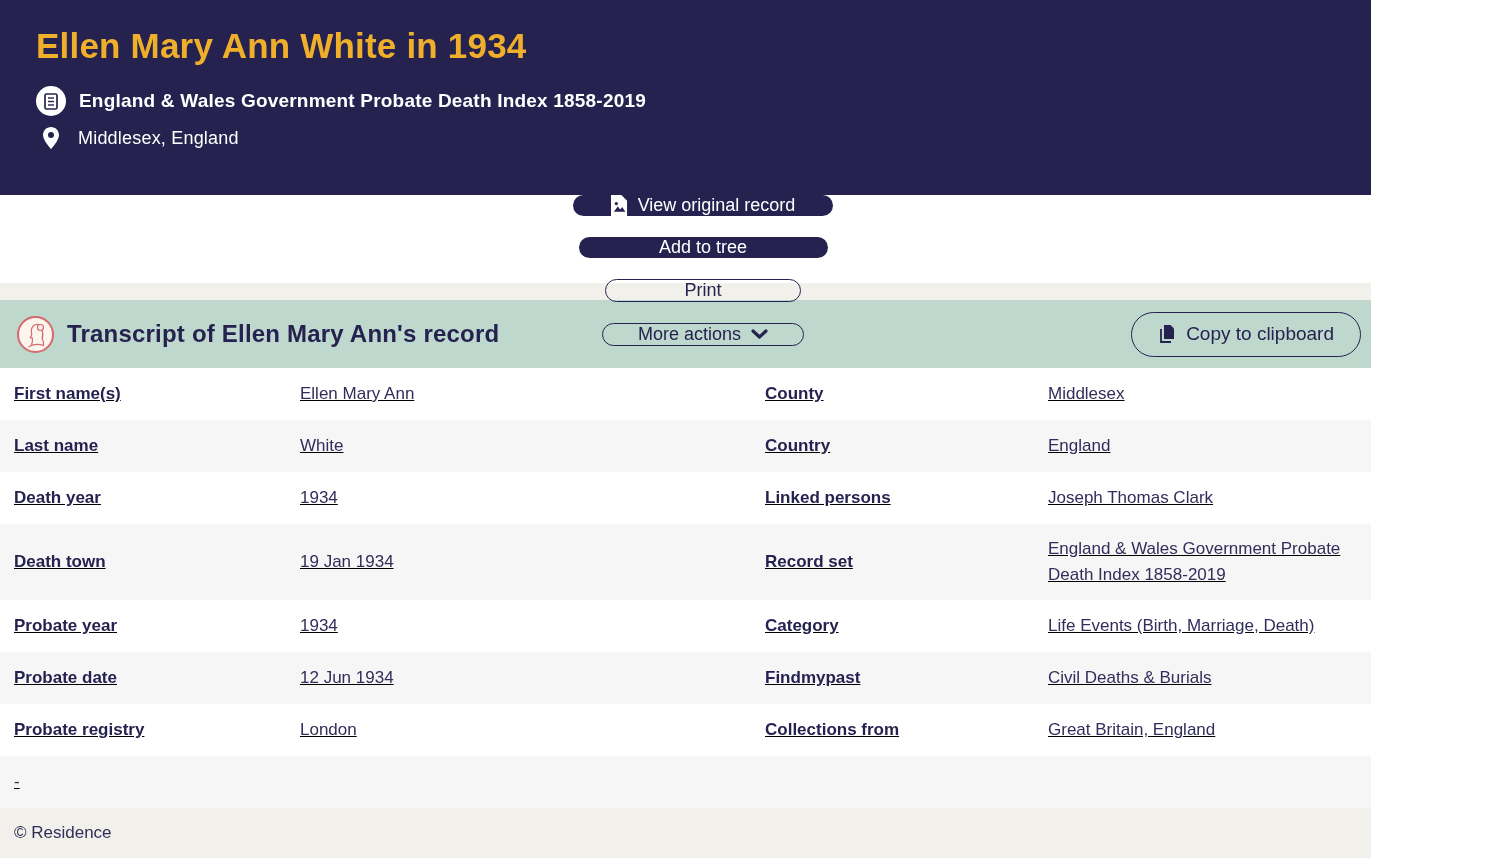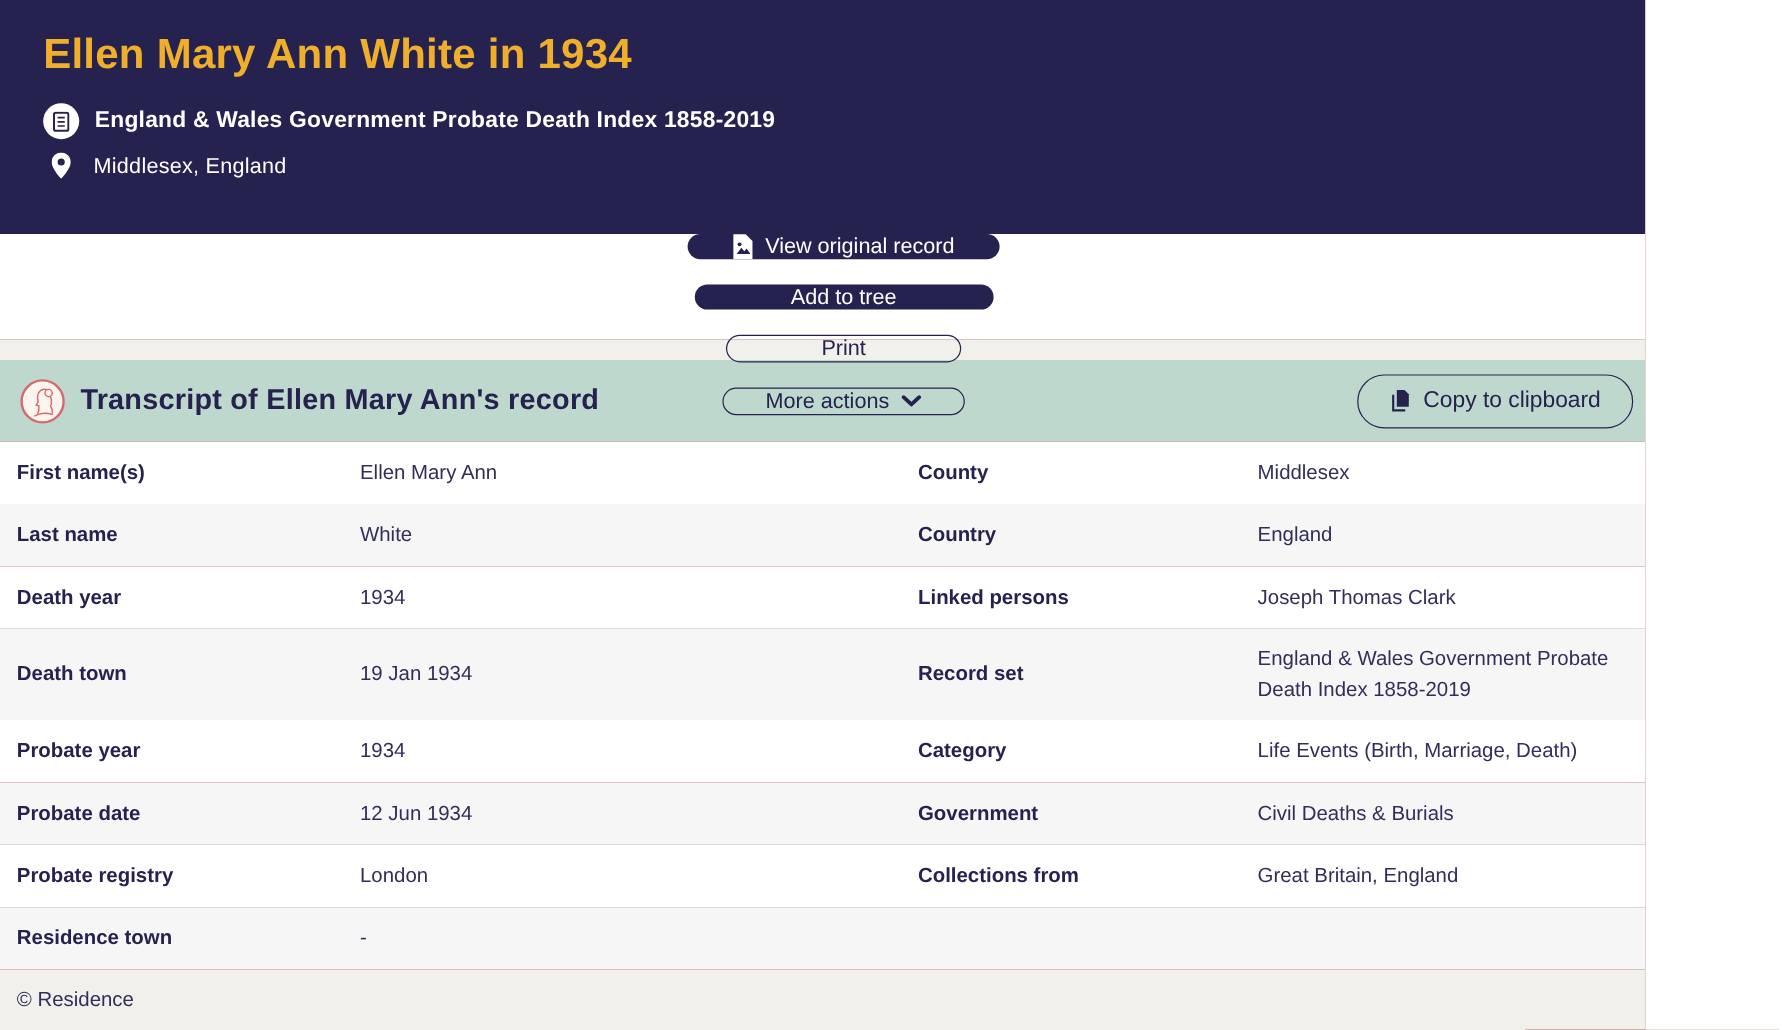--- a/index.html
+++ b/index.html
@@ -27,21 +27,21 @@
   .btn.w-more { width:202px; }
 
   
   .gap-strip { height:17px; background:var(--page-beige,#F2F0EA); }
   .transcript-bar { height:68px; background:var(--transcript-bg,#BFD8CE); display:flex; align-items:center; padding:0 10px 0 17px; }
   .portrait { width:37px; height:37px; border-radius:50%; background:#FCF5EE; border:2.5px solid var(--portrait-coral,#D6696B); display:inline-flex; align-items:center; justify-content:center; flex:0 0 37px; }
   .transcript-bar h2 { font-size:24px; font-weight:800; color:var(--ink,#262250); margin-left:13px; letter-spacing:.2px; }
   .btn.copy { margin-left:auto; height:45px; padding:0 26px; font-size:19px; background:transparent; }
 
   
-  .trow { display:grid; grid-template-columns:286px 465px 283px 1fr; padding-left:14px; min-height:52px; align-items:center; background:#fff; }
+  .trow { display:grid; grid-template-columns:286px 465px 283px 1fr; padding-left:14px; min-height:52px; align-items:center; background:#fff;text-decoration:underline; }
   .trow:nth-child(even) { background:var(--row-alt,#F6F6F6); }
   .tcell { font-size:17px; line-height:26px; padding:12px 0; color:#312E5A; }
   .tlabel { font-weight:700; color:var(--ink,#262250); }
   .tvalue-right { padding-right:16px; }
 
   
   .footer { height:50px; background:var(--page-beige,#F2F0EA); display:flex; align-items:center; padding-left:14px; }
   .footer span { font-size:17px; color:#312E5A; }
 </style>
 </head>
@@ -157,31 +157,30 @@
       </div>
       <div class="trow">
         <div class="tcell tlabel">Probate year</div>
         <div class="tcell tvalue">1934</div>
         <div class="tcell tlabel">Category</div>
         <div class="tcell tvalue tvalue-right">Life Events (Birth, Marriage, Death)</div>
       </div>
       <div class="trow">
         <div class="tcell tlabel">Probate date</div>
         <div class="tcell tvalue">12 Jun 1934</div>
-        <div class="tcell tlabel">Government</div>
+        <div class="tcell tlabel">Findmypast</div>
         <div class="tcell tvalue tvalue-right">Civil Deaths &amp; Burials</div>
       </div>
       <div class="trow">
         <div class="tcell tlabel">Probate registry</div>
         <div class="tcell tvalue">London</div>
         <div class="tcell tlabel">Collections from</div>
         <div class="tcell tvalue tvalue-right">Great Britain, England</div>
       </div>
       <div class="trow">
-        <div class="tcell tlabel">Residence town</div>
         <div class="tcell tvalue">-</div>
         <div class="tcell tlabel"></div>
         <div class="tcell tvalue tvalue-right"></div>
       </div>
     </section>
 
   <footer class="footer">
     <span>© Residence</span>
   </footer>
 

